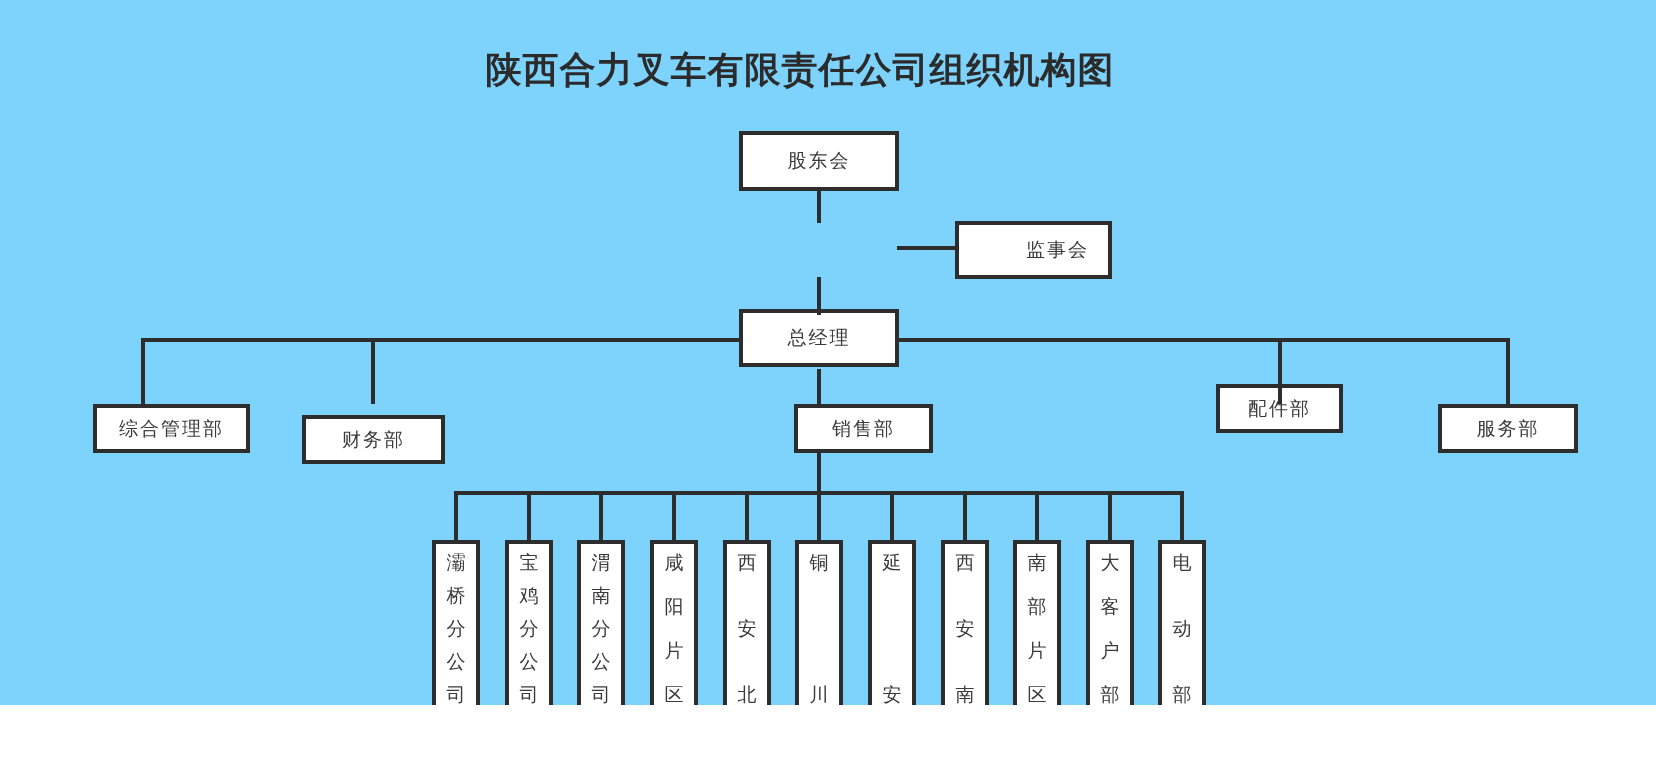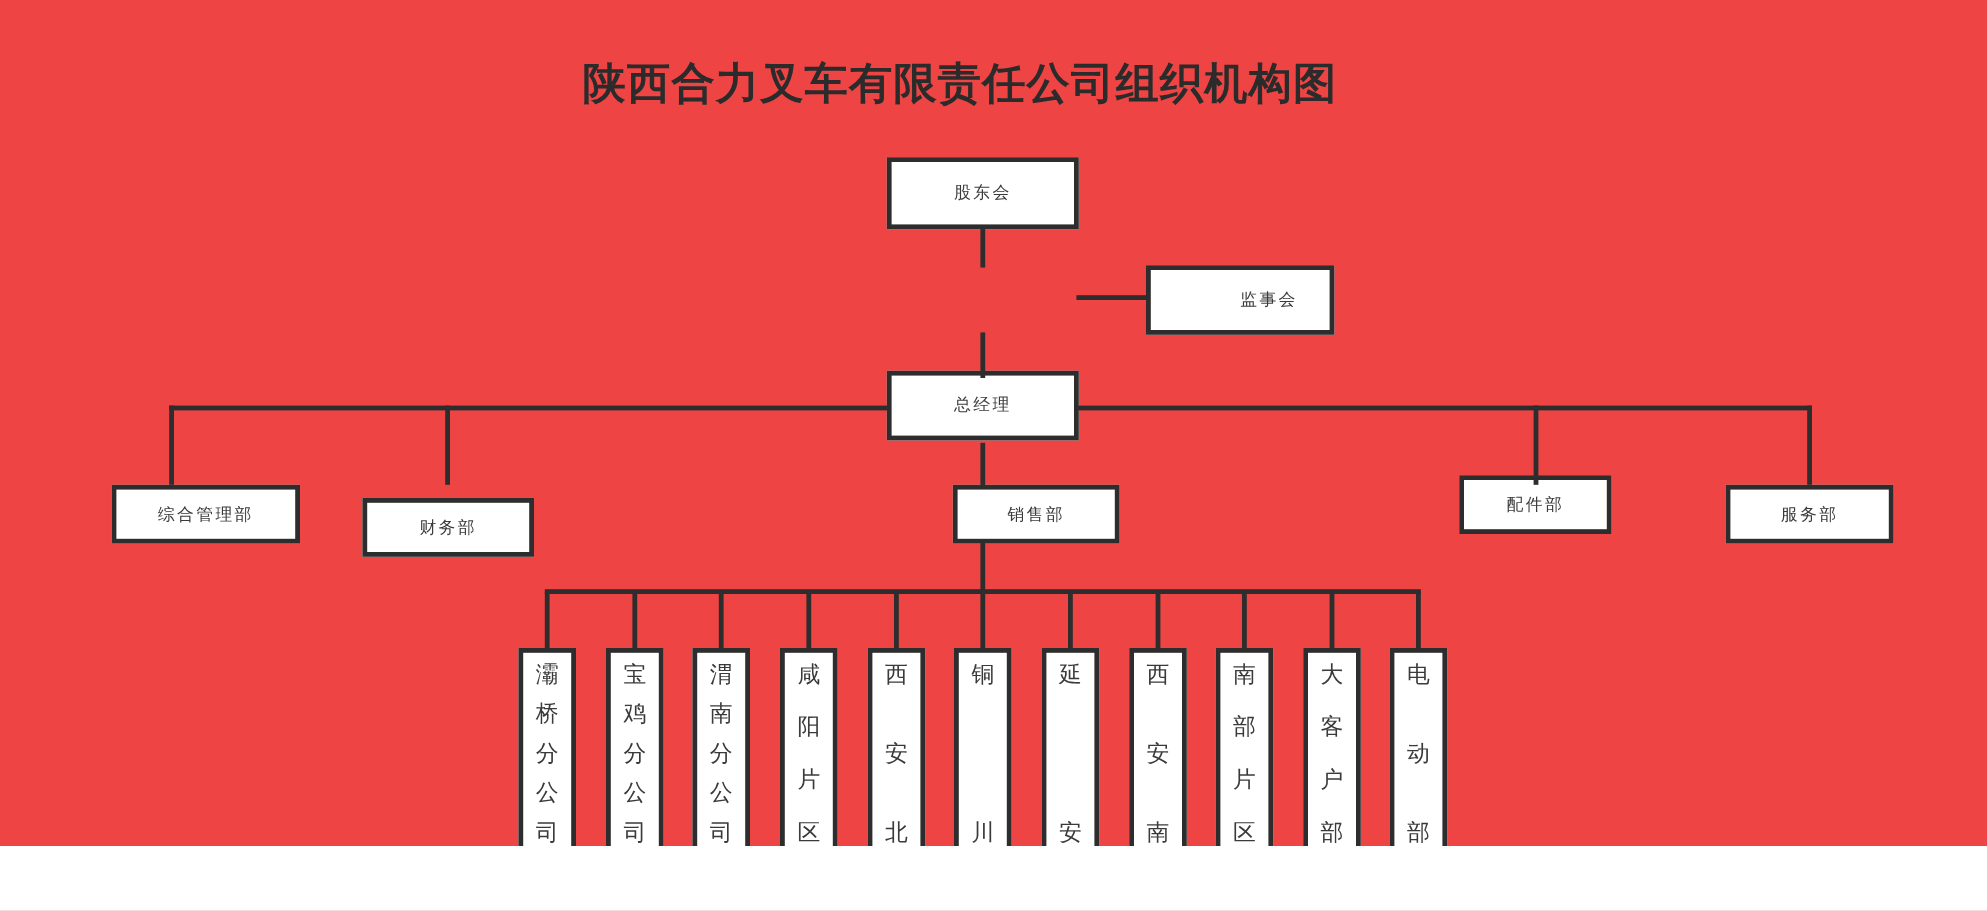--- a/index.html
+++ b/index.html
@@ -5,21 +5,21 @@
   html, body {
     margin: 0;
     padding: 0;
     background: #ffffff;
     font-family: "Liberation Serif", "DejaVu Serif", serif;
   }
   #canvas {
     position: relative;
     width: 1656px;
     height: 705px;
-    background: #ef4444;
+    background: #7dd3fc;
     overflow: hidden;
     text-decoration: underline;
   }
   .chart-title {
     position: absolute;
     left: 0;
     top: 46px;
     width: 1600px;
     text-align: center;
     font-family: "Liberation Sans", "DejaVu Sans", sans-serif;
@@ -29,38 +29,38 @@
     letter-spacing: 1px;
   }
   .obox {
     position: absolute;
     box-sizing: border-box;
     border: 4px solid #2d2d2d;
     background: #ffffff;
     display: flex;
     align-items: center;
     justify-content: center;
-    font-size: 14px;
+    font-size: 19px;
     color: #3a3a3a;
     letter-spacing: 2px;
   }
   .line {
     position: absolute;
     background: #2d2d2d;
   }
   
   .b-shareholders { left: 739px; top: 131px; width: 160px; height: 60px; }
   .b-board        { left: 739px; top: 221px; width: 160px; height: 58px; }
   .b-supervisory  { left: 955px; top: 221px; width: 157px; height: 58px; padding-left: 48px; }
   .b-gm           { left: 739px; top: 309px; width: 160px; height: 58px; }
   
   .b-admin   { left: 65px;   top: 404px; width: 157px; height: 49px; margin-left: 28px; }
   .b-finance { left: 302px;  top: 404px; width: 143px; height: 49px; margin-top: 11px; }
   .b-sales   { left: 750px;  top: 404px; width: 139px; height: 49px; margin-left: 44px; }
-  .b-parts   { left: 1216px; top: 396px; width: 127px; height: 49px; text-align: right; }
+  .b-parts   { left: 1216px; top: 384px; width: 127px; height: 49px; text-align: right; }
   .b-service { left: 1438px; top: 404px; width: 140px; height: 49px; }
   
   .vbox {
     position: absolute;
     top: 540px;
     width: 48px;
     height: 177px;
     box-sizing: border-box;
     border: 4px solid #2d2d2d;
     background: #ffffff;

